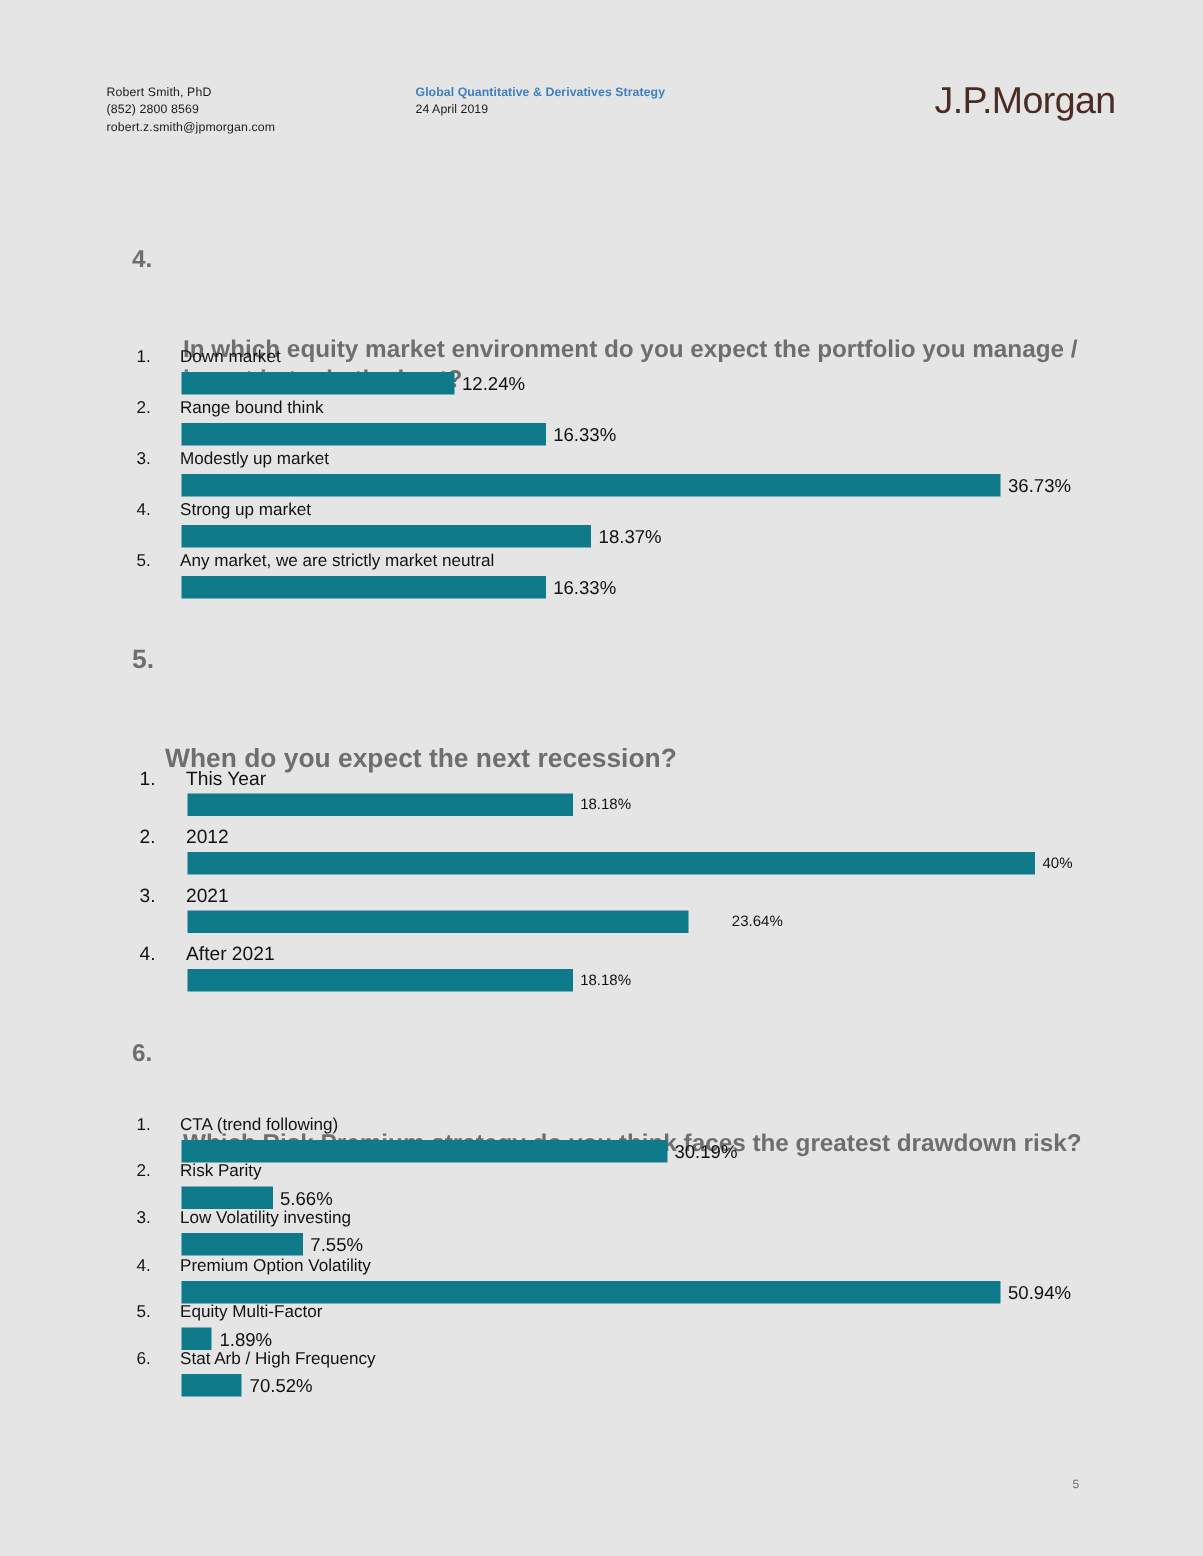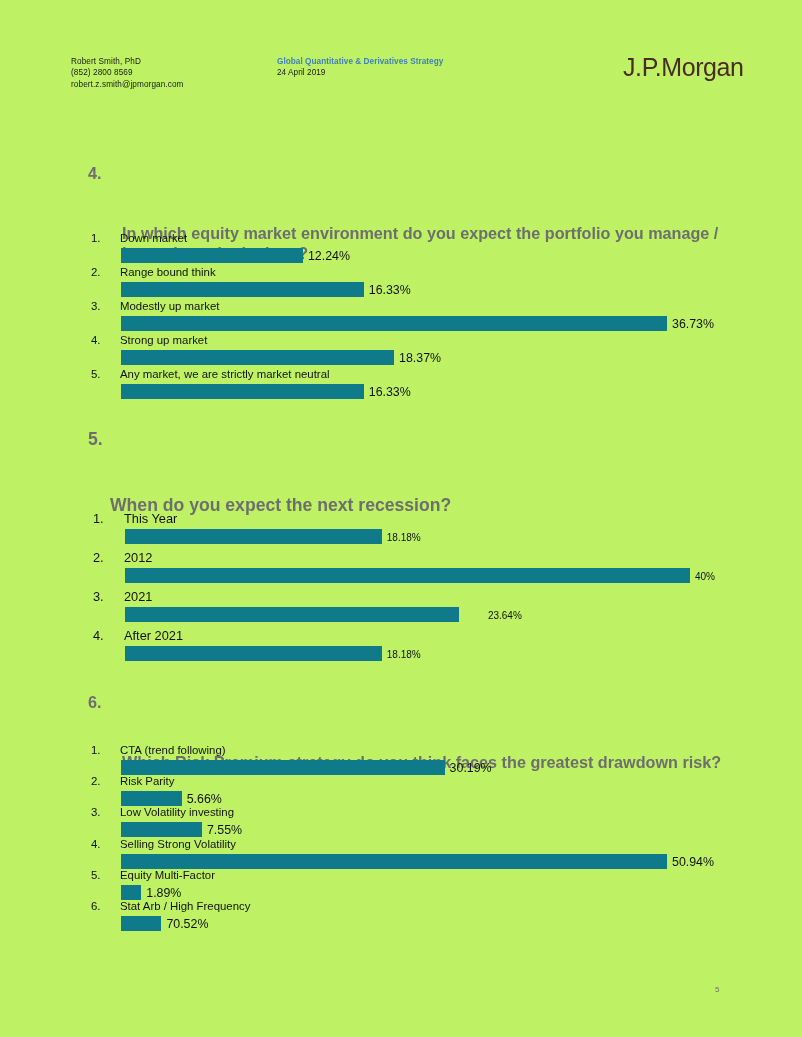--- a/index.html
+++ b/index.html
@@ -4,21 +4,21 @@
 <style>
   html, body {
     margin: 0;
     padding: 0;
     background: #8a8a8a;
   }
   .page {
     position: relative;
     width: 802px;
     height: 1037px;
-    background: #bef264;
+    background: #e5e5e5;
     overflow: hidden;
     font-family: "Liberation Sans", sans-serif;
     box-sizing: border-box;
   }
 
   
   .header {
     position: absolute;
     left: 0;
     top: 56px;
@@ -306,21 +306,21 @@
       <span class="a-num" style="top:0;">3.</span>
       <span class="a-label" style="top:0;">Low Volatility investing</span>
       <div class="bar-line" style="top:16px; width:546px;">
         <div class="bar" style="width:14.82%;"></div>
         <span class="bar-val" style="left:14.82%;">7.55%</span>
       </div>
     </div>
 
     <div class="arow" style="top:838px;">
       <span class="a-num" style="top:0;">4.</span>
-      <span class="a-label" style="top:0;">Selling Strong Volatility</span>
+      <span class="a-label" style="top:0;">Premium Option Volatility</span>
       <div class="bar-line" style="top:16px; width:546px;">
         <div class="bar" style="width:100%;"></div>
         <span class="bar-val" style="left:100%;">50.94%</span>
       </div>
     </div>
 
     <div class="arow" style="top:869px;">
       <span class="a-num" style="top:0;">5.</span>
       <span class="a-label" style="top:0;">Equity Multi-Factor</span>
       <div class="bar-line" style="top:16px; width:546px;">

